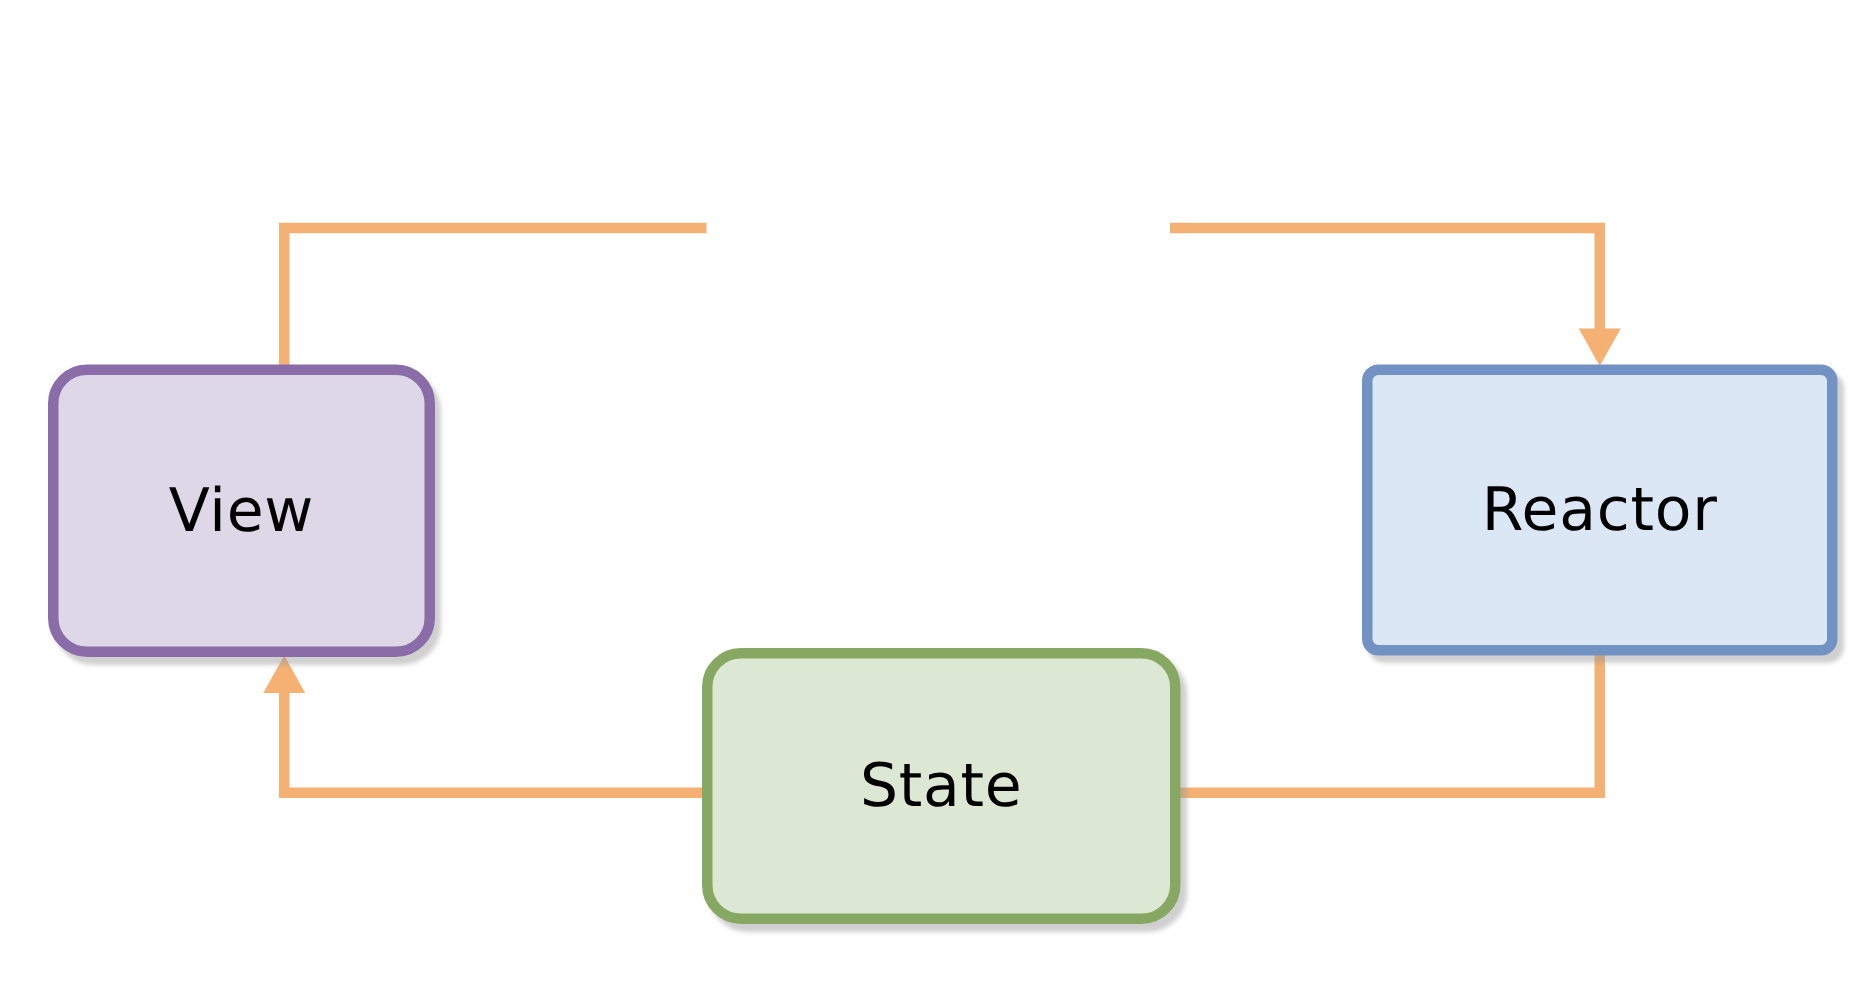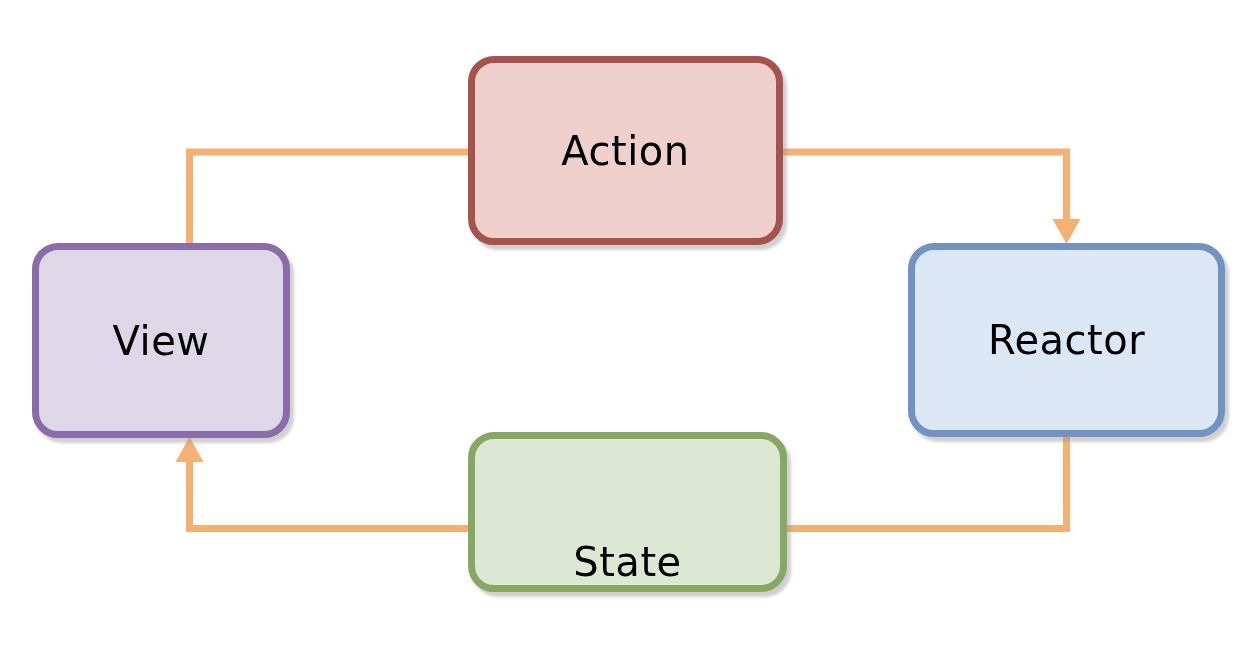--- a/index.html
+++ b/index.html
@@ -45,46 +45,43 @@
     justify-content: center;
   }
   .node-label {
     font-size: 40px;
     color: #000000;
     letter-spacing: 0.5px;
     user-select: none;
   }
   .node-action  { left: 468px; top: 56px;  width: 315px; height: 189px; }
   .node-reactor { left: 908px; top: 243px; width: 317px; height: 194px; }
-  .node-state   { left: 468px; top: 432px; width: 319px; height: 160px; align-items: flex-end; }
+  .node-state   { left: 468px; top: 432px; width: 319px; height: 184px; }
   .node-view    { left: 32px;  top: 243px; width: 258px; height: 195px; }
 </style>
 </head>
 <body>
 
 <div class="canvas" style="background: rgb(255, 255, 255);">
 
   <svg class="connectors" viewBox="0 0 1248 666" xmlns="http://www.w3.org/2000/svg" aria-hidden="true">
 
     <path d="M 189.5 246 L 189.5 152 L 471 152"></path>
 
     <path d="M 780 152 L 1066.5 152 L 1066.5 221"></path>
     <polygon points="1066.5,244 1052.5,219 1080.5,219"></polygon>
 
     <path d="M 1066.5 434 L 1066.5 528.5 L 786 528.5"></path>
 
     <path d="M 471 528.5 L 189.5 528.5 L 189.5 461"></path>
     <polygon points="189.5,437 175.5,462 203.5,462"></polygon>
   </svg>
 
-  <div class="node node-action" style="background-color: rgb(240, 208, 205); border-color: rgb(165, 83, 77);">
-    <span class="node-label">Action</span>
-  </div>
 
-  <div class="node node-reactor" style="background-color: rgb(220, 231, 246); border-color: rgb(114, 146, 196);">
+  <div class="node node-reactor" style="background-color: rgb(220, 231, 246); border-color: rgb(114, 146, 196); border-radius: 11px;">
     <span class="node-label">Reactor</span>
   </div>
 
   <div class="node node-state" style="background-color: rgb(220, 232, 212); border-color: rgb(135, 168, 98);">
     <span class="node-label">State</span>
   </div>
 
   <div class="node node-view" style="background-color: rgb(222, 215, 231); border-color: rgb(138, 109, 168);">
     <span class="node-label">View</span>
   </div>

